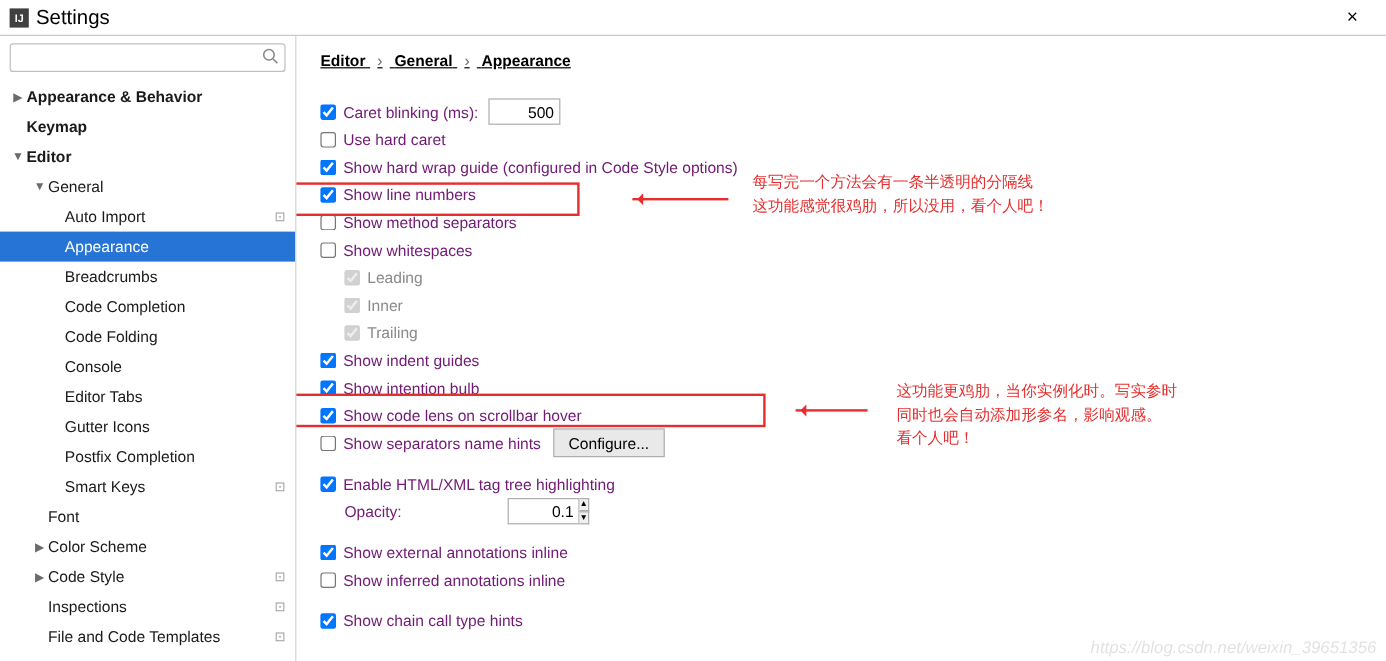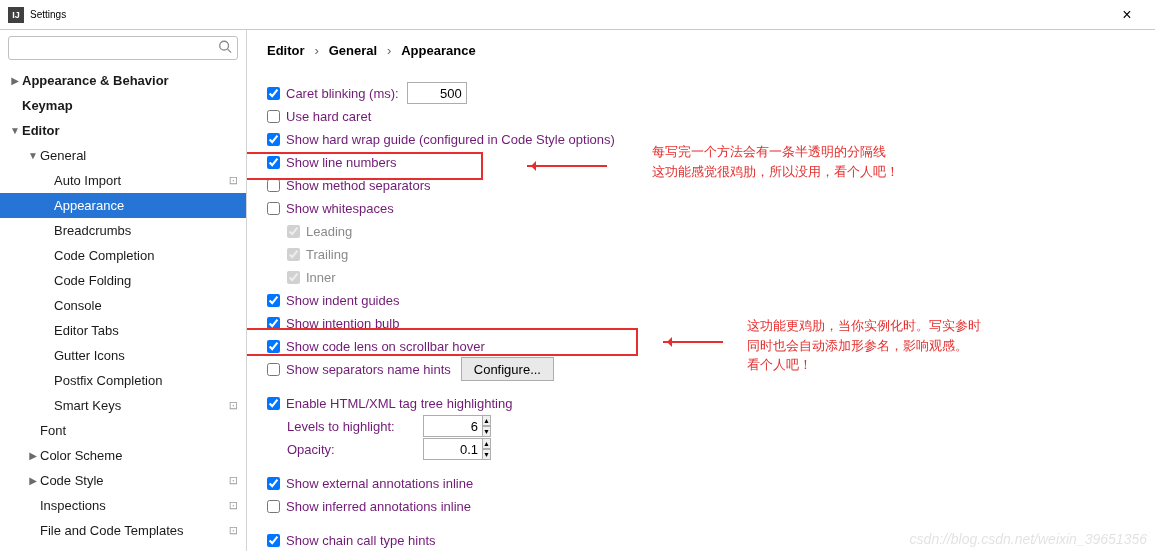--- a/index.html
+++ b/index.html
@@ -1,21 +1,21 @@
 <!DOCTYPE html>
 <html><head>
 <meta charset="utf-8">
 <style>
   * { box-sizing: border-box; margin: 0; padding: 0; font-family: "Segoe UI", Tahoma, sans-serif; font-size: 13px; }
   body { background: #fff; color: #000; width: 1155px; height: 551px; overflow: hidden; position: relative; }
 
   
   .titlebar { height: 30px; display: flex; align-items: center; border-bottom: 1px solid #c9c9c9; padding: 0 8px; }
   .titlebar .app-icon { width: 16px; height: 16px; background: #404040; color: #fff; font-size: 9px; display: inline-flex; align-items: center; justify-content: center; margin-right: 6px; font-weight: bold; }
-  .titlebar .title { flex: 1; font-size: 10px; }
+  .titlebar .title { flex: 1; font-size: 17px; }
   .titlebar .close { width: 40px; text-align: center; font-size: 16px; cursor: pointer; }
 
   .workarea { display: flex; height: 521px; }
 
   
   .sidebar { width: 247px; border-right: 1px solid #d4d4d4; display: flex; flex-direction: column; }
   .search-wrap { padding: 6px 8px; }
   .search { width: 100%; height: 24px; border: 1px solid #c0c0c0; border-radius: 3px; padding: 2px 22px 2px 6px; background: #fff; }
   .search-wrap { position: relative; }
   .search-icon { position: absolute; right: 14px; top: 50%; transform: translateY(-50%); color: #888; pointer-events: none; }
@@ -24,21 +24,21 @@
   .node { display: flex; align-items: center; height: 25px; padding-right: 8px; cursor: pointer; white-space: nowrap; color: #1a1a1a; }
   .node .chev { width: 14px; text-align: center; color: #6b6b6b; font-size: 10px; }
   .node .spacer { display: inline-block; }
   .node .label { flex: 1; }
   .node .home-indicator { color: #9e9e9e; font-size: 11px; }
   .node.bold .label { font-weight: 700; }
   .node.selected { background: #2675d6; color: #fff; }
 
   
   .content { flex: 1; padding: 12px 18px 12px 20px; position: relative; overflow: hidden; }
-  .breadcrumb { font-weight: 600; font-size: 14px; margin-bottom: 24px; }
+  .breadcrumb { font-weight: 600; font-size: 14px; margin-bottom: 24px; text-decoration: underline; }
   .breadcrumb .sep { font-weight: normal; color: #666; margin: 0 6px; }
 
   .row { display: flex; align-items: center; height: 22px; margin: 1px 0; }
   .row.indent1 { padding-left: 20px; }
   .row input[type=checkbox] { margin-right: 6px; width: 13px; height: 13px; }
   .row input[type=text] { height: 22px; border: 1px solid #adadad; padding: 0 4px; text-align: right; width: 60px; margin-left: 8px; }
   .row label { color: #701a75; }
   .row.dis label { color: #8a8a8a; }
   .row.dis input[type=checkbox] { accent-color: #aaa; }
   .spinner { width: 60px; display: inline-flex; margin-left: 8px; }
@@ -201,25 +201,25 @@
     <div class="row">
       <input type="checkbox" style="">
       <label>Show whitespaces</label>
     </div>
     <div class="row indent1 dis">
       <input type="checkbox" checked="" disabled="" style="">
       <label>Leading</label>
     </div>
     <div class="row indent1 dis">
       <input type="checkbox" checked="" disabled="" style="">
-      <label>Trailing</label>
+      <label>Inner</label>
     </div>
     <div class="row indent1 dis">
       <input type="checkbox" checked="" disabled="" style="">
-      <label>Inner</label>
+      <label>Trailing</label>
     </div>
     <div class="row">
       <input type="checkbox" checked="" style="">
       <label>Show indent guides</label>
     </div>
     <div class="row">
       <input type="checkbox" checked="" style="">
       <label>Show intention bulb</label>
     </div>
     <div class="row">
@@ -230,30 +230,20 @@
       <input type="checkbox" style="">
       <label>Show separators name hints</label>
       <button class="btn">Configure...</button>
     </div>
 
     <div class="gap"></div>
 
     <div class="row">
       <input type="checkbox" checked="" style="">
       <label>Enable HTML/XML tag tree highlighting</label>
-    </div>
-    <div class="row indent1">
-      <label style="width:120px">Levels to highlight:</label>
-      <span class="spinner">
-        <input type="text" value="6" style="">
-        <span class="btns">
-            <div>▲</div>
-            <div>▼</div>
-          </span>
-      </span>
     </div>
     <div class="row indent1">
       <label style="width:120px">Opacity:</label>
       <span class="spinner">
         <input type="text" value="0.1" style="">
         <span class="btns">
             <div>▲</div>
             <div>▼</div>
           </span>
       </span>
@@ -272,28 +262,28 @@
 
     <div class="gap"></div>
 
     <div class="row">
       <input type="checkbox" checked="" style="">
       <label>Show chain call type hints</label>
     </div>
 
     <div class="redbox" style="left:-4px; top:122px; width:240px; height:28px;"></div>
     <div class="arrow" style="left:280px; top:135px; width:80px;"></div>
-    <div class="ann" style="left:380px; top:112px;margin-left:25px;">
+    <div class="ann" style="left:380px; top:112px;">
       <div>每写完一个方法会有一条半透明的分隔线</div>
       <div>这功能感觉很鸡肋，所以没用，看个人吧！</div>
     </div>
 
     <div class="redbox" style="left:-4px; top:298px; width:395px; height:28px;"></div>
     <div class="arrow" style="left:416px; top:311px; width:60px;"></div>
     <div class="ann" style="left:500px; top:286px;">
       <div>这功能更鸡肋，当你实例化时。写实参时</div>
       <div>同时也会自动添加形参名，影响观感。</div>
       <div>看个人吧！</div>
     </div>
   </div>
 </div>
 
-<div class="watermark">csdn://blog.csdn.net/weixin_39651356</div>
+<div class="watermark">https://blog.csdn.net/weixin_39651356</div>
 
 </body></html>

